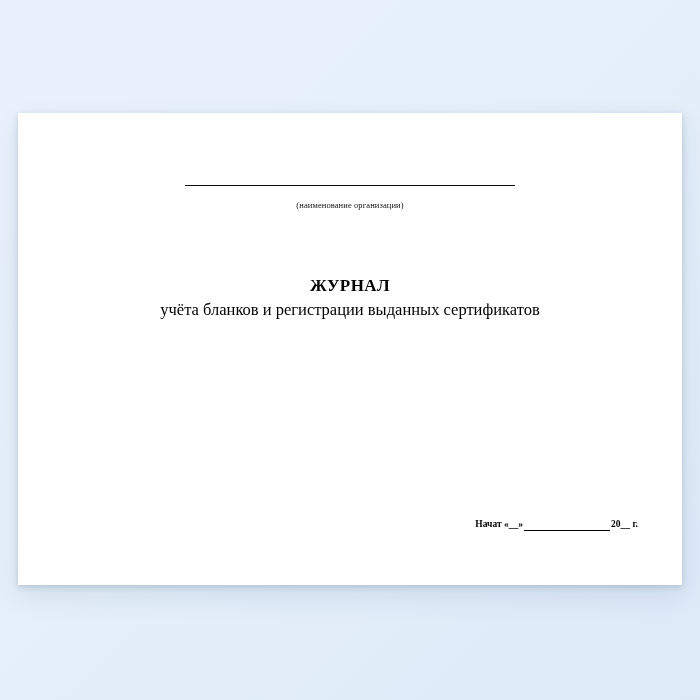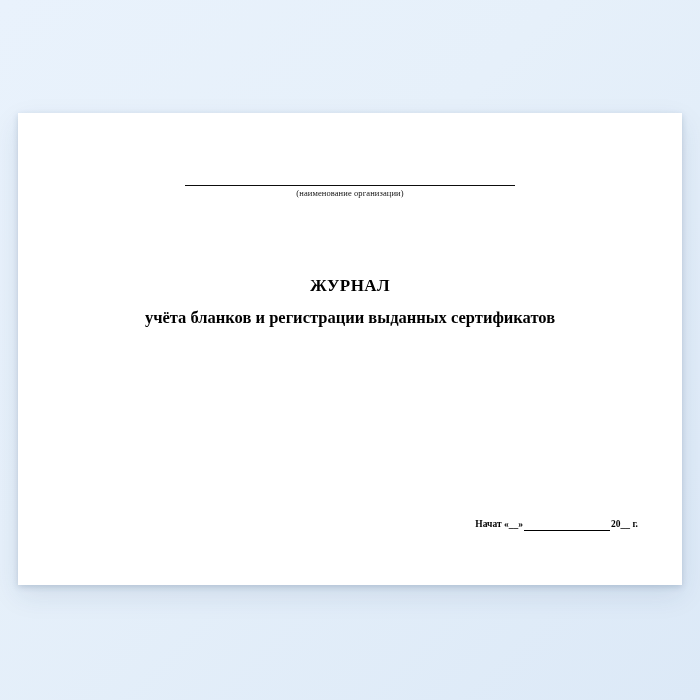--- a/index.html
+++ b/index.html
@@ -49,21 +49,21 @@
   }
   .org-rule {
     display: block;
     width: 330px;
     margin: 0 auto;
     border-bottom: 1px solid #0d0d0d;
     height: 0;
   }
   .org-caption {
     display: block;
-    margin-top: 2px;
+    margin-top: 14px;
     font-size: 8.5px;
     color: #111;
     letter-spacing: 0.1px;
     font-family: "Liberation Serif", serif;
   }
 
   
   .title-block {
     position: absolute;
     left: 0;
@@ -72,23 +72,23 @@
     text-align: center;
   }
   .title-main {
     font-size: 17px;
     font-weight: bold;
     letter-spacing: 0.4px;
     color: #000;
     line-height: 1.25;
   }
   .title-sub {
-    margin-top: 12px;
+    margin-top: 4px;
     font-size: 16.5px;
-    font-weight: bold;
+    font-weight: normal;
     color: #000;
     line-height: 1.25;
   }
 
   
   .dates-block {
     position: absolute;
     right: 44px;
     bottom: 52px;
     text-align: right;

